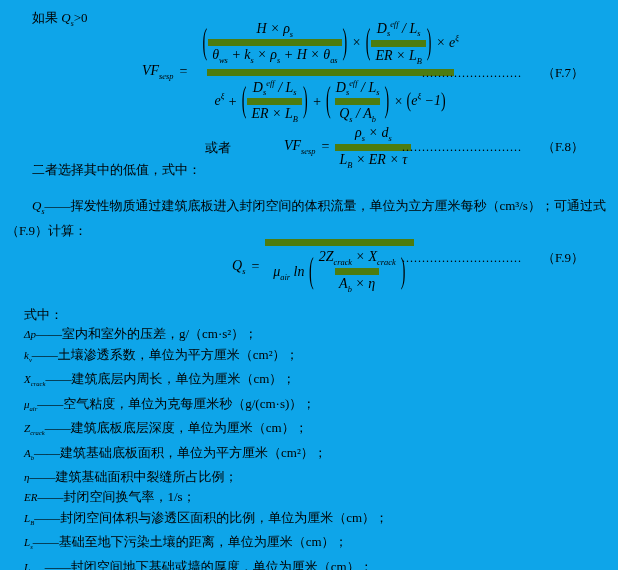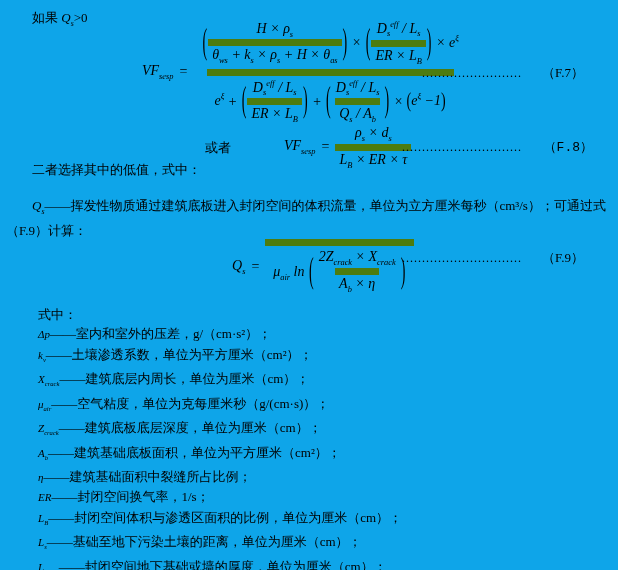--- a/index.html
+++ b/index.html
@@ -18,21 +18,21 @@
   
   .pgroup { display: inline-flex; align-items: center; }
   .bp { display: inline-block; transform: scaleY(2.5); transform-origin: center; font-style: normal; font-weight: 300; margin: 0 1px; }
   .mp { display: inline-block; transform: scaleY(1.45); transform-origin: center; font-style: normal; font-weight: 300; }
   .eq { position: absolute; display: flex; align-items: center; font-size: 14px; }
   .eq .gap { width: 6px; display: inline-block; }
   .dots { position: absolute; font-size: 12px; letter-spacing: 1px; font-style: normal; }
   .eqlabel { position: absolute; font-size: 13px; font-style: normal; }
   .para { position: absolute; font-size: 13px; line-height: 19.5px; }
   .defs { position: absolute; top: 305px; left: 6px; right: 2px; font-size: 13px; line-height: 19.3px; }
-  .defline { white-space: nowrap; margin-left: 32px; }
+  .defline { white-space: nowrap; margin-left: 18px; }
   .defline .m { font-size: 11px; }
 </style>
 </head>
 <body>
 
 <div class="page">
 
   <div class="para" style="top:8px; left:32px;">
     <span class="cjk">如果 </span><span class="m">Q<sub>s</sub></span><span class="cjk">&gt;0</span>
   </div>
@@ -97,21 +97,21 @@
     <span>VF<sub>sesp</sub></span>
     <span class="gap"></span>
       <span class="cjk">=</span>
       <span class="gap"></span>
     <span class="frac">
         <span class="num">ρ<sub>s</sub> × d<sub>s</sub></span>
         <span class="den">L<sub>B</sub> × ER × τ</span>
       </span>
   </div>
   <div class="dots" style="top:140px; right:96px;">..............................</div>
-  <div class="eqlabel" style="top:138px; right:25px;font-family:Liberation Mono, monospace;">（F.8）</div>
+  <div class="eqlabel" style="top:138px; right:34px;">（F.8）</div>
 
   <div class="para cjk" style="top:160px; left:32px;">二者选择其中的低值，式中：</div>
 
   <div class="para" style="top:196px; left:6px; width:606px; text-indent:26px;">
     <span class="m">Q<sub>s</sub></span><span class="cjk">——挥发性物质通过建筑底板进入封闭空间的体积流量，单位为立方厘米每秒（cm³/s）；可通过式（F.9）计算：</span>
   </div>
 
   <div class="eq m" style="top:234px; left:232px; height:66px;">
     <span>Q<sub>s</sub></span>
     <span class="gap"></span>

